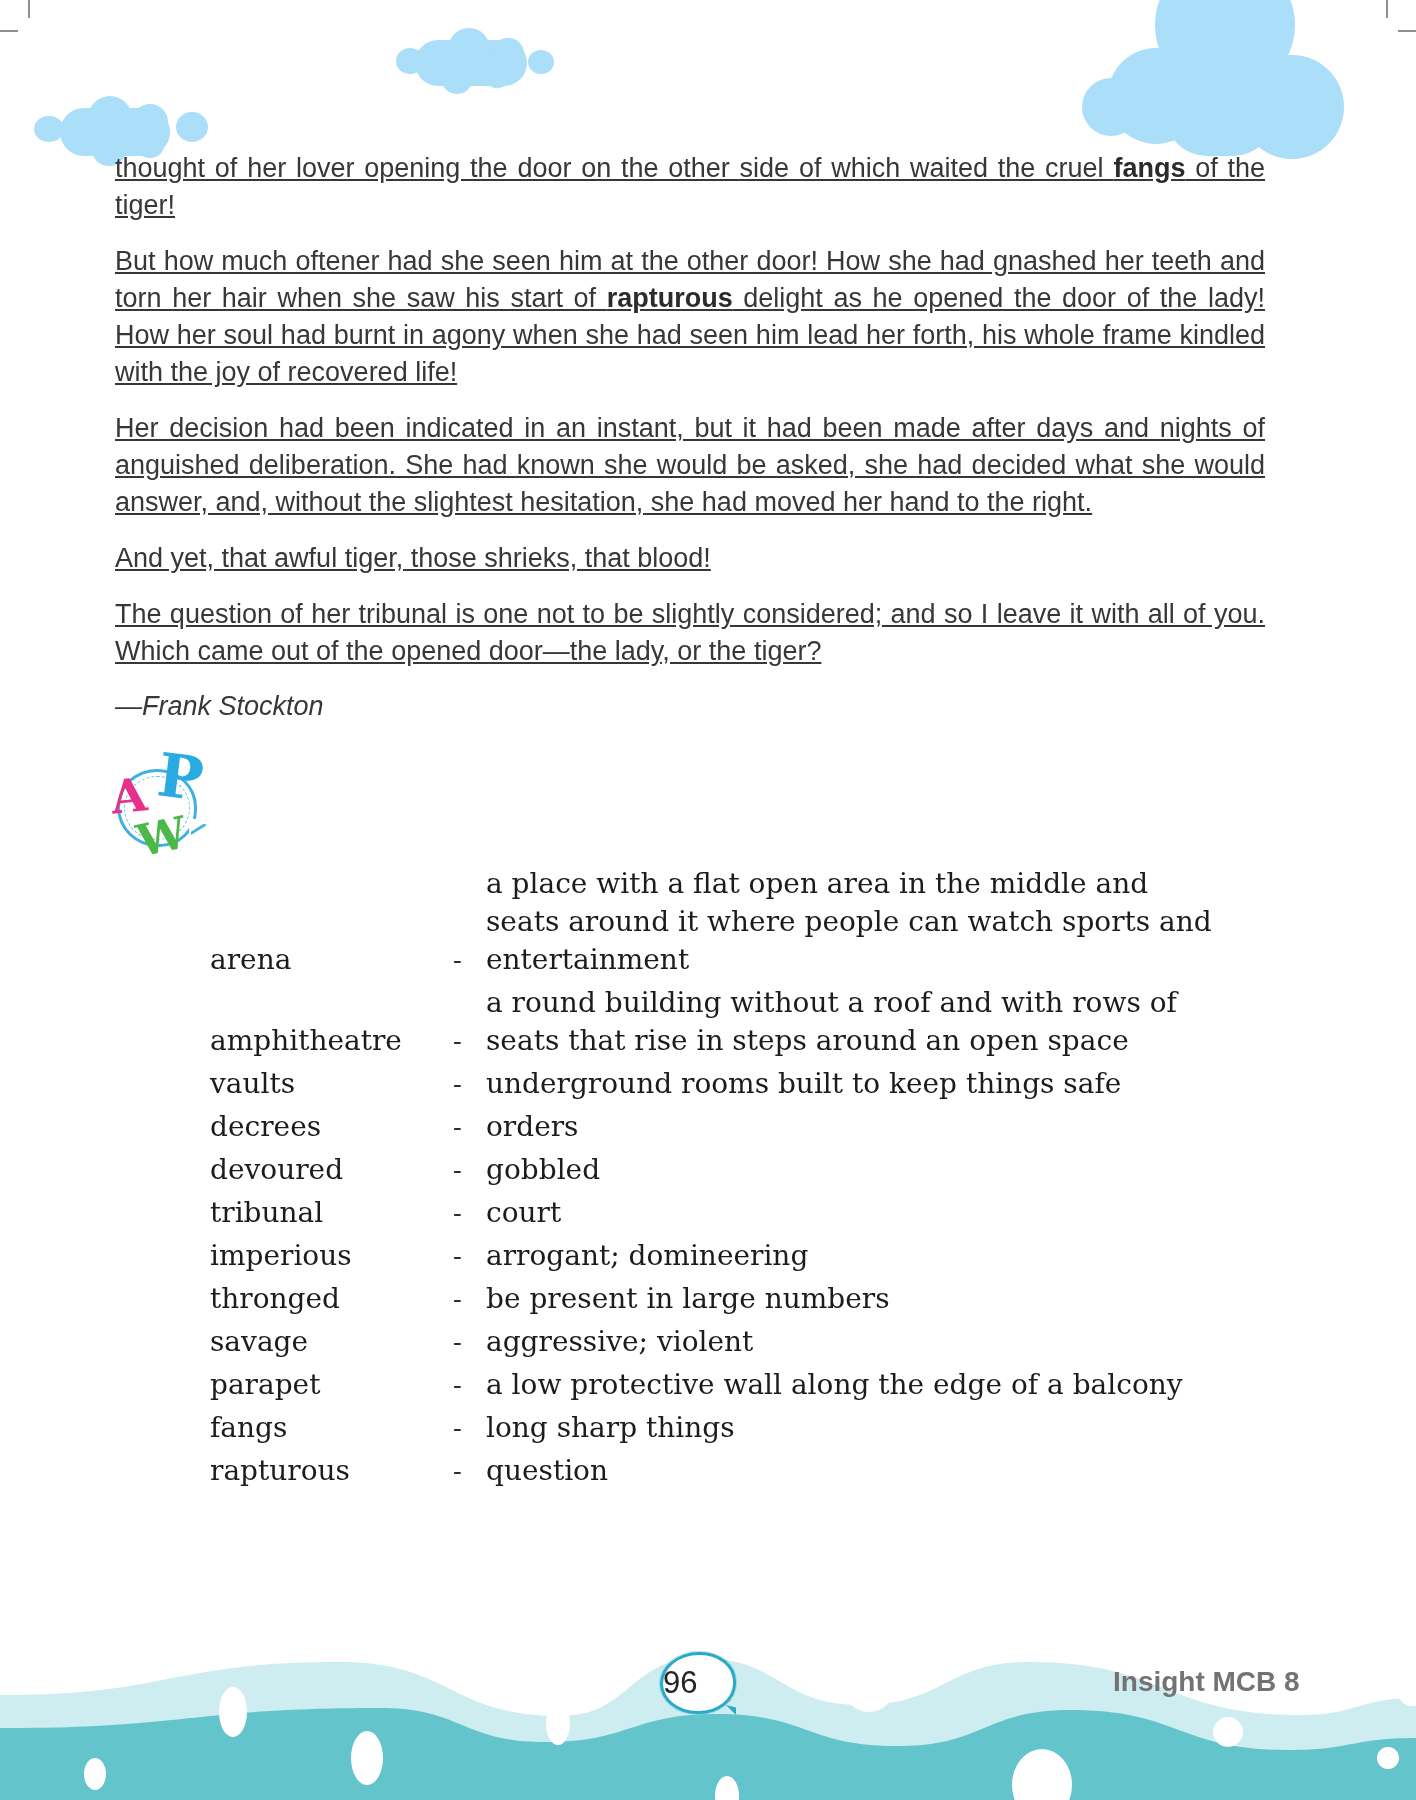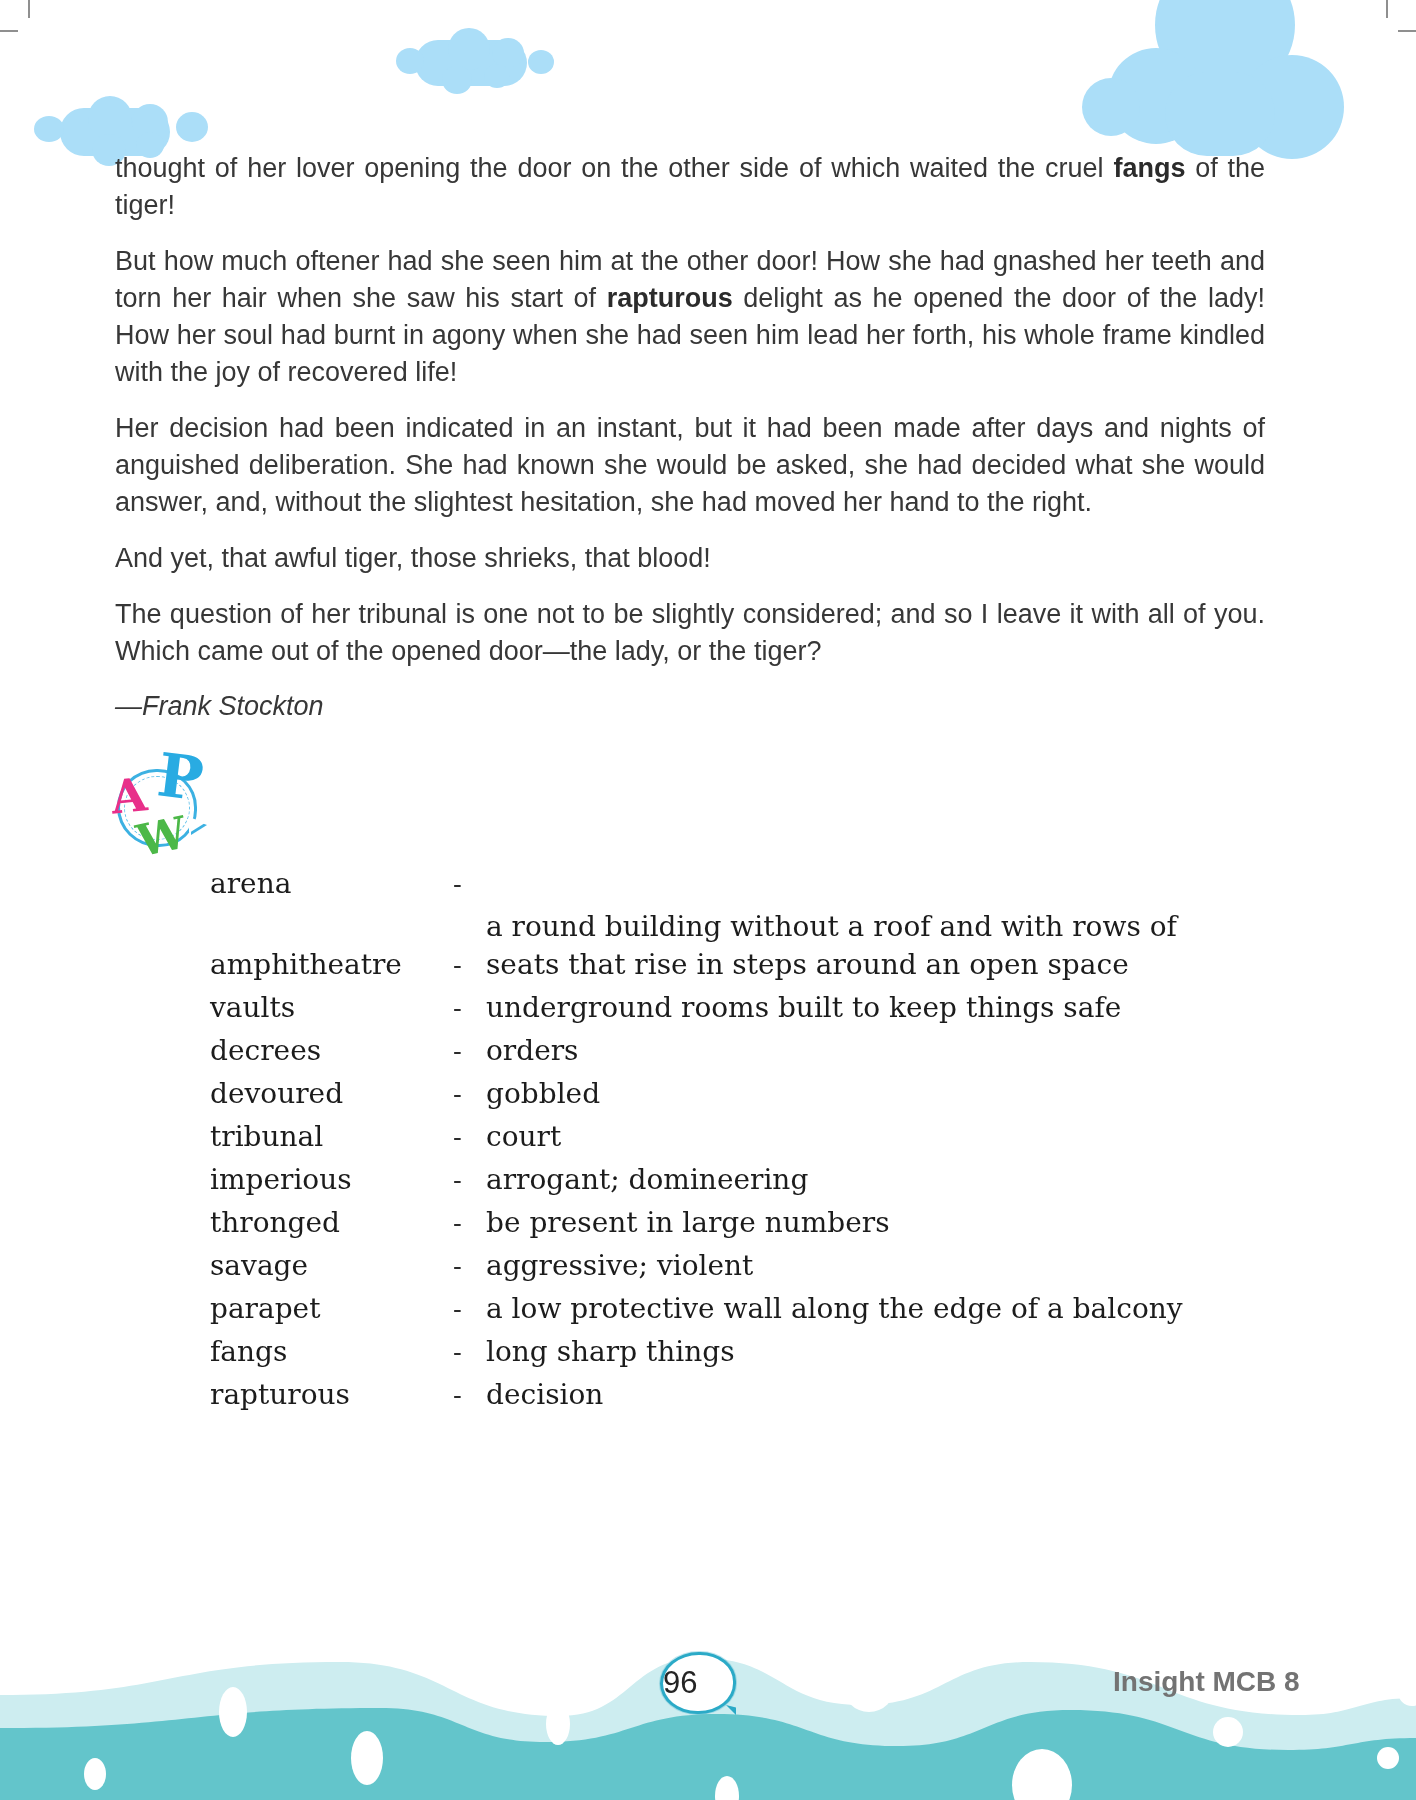--- a/index.html
+++ b/index.html
@@ -19,20 +19,21 @@
   .bl-v{left:28px;bottom:0;} .bl-h{left:0;bottom:28px;}
   .br-v{right:28px;bottom:0;} .br-h{right:0;bottom:28px;}
   
   .puff{position:absolute;background:#abdef8;border-radius:50%;}
   
   .content{position:absolute;left:115px;top:150px;width:1150px;}
   .para{
     margin:0 0 19px 0;
     font-size:27px;line-height:37px;color:#373737;
     text-align:justify;
+    text-decoration:underline;
   }
   .para strong{font-weight:bold;color:#2b2b2b;}
   .author{
     font-size:27px;line-height:34px;color:#373737;
     font-style:italic;
     margin:6px 0 38px 0;
   }
   
   .wp-header{display:flex;align-items:center;margin:0 0 14px 0;}
   .wp-icon{position:relative;width:88px;height:90px;flex:0 0 auto;}
@@ -141,20 +142,21 @@
         <span class="wp-letter a">A</span>
         <span class="wp-letter p">P</span>
         <span class="wp-letter w">W</span>
       </div>
     </div>
 
     <div id="word-list" class="word-list">
         <div class="w-row">
           <div class="w-word">arena</div>
           <div class="w-sep">-</div>
+          <div class="w-def">a place with a flat open area in the middle and seats around it where people can watch sports and entertainment</div>
         </div>
         <div class="w-row">
           <div class="w-word">amphitheatre</div>
           <div class="w-sep">-</div>
           <div class="w-def">a round building without a roof and with rows of seats that rise in steps around an open space</div>
         </div>
         <div class="w-row">
           <div class="w-word">vaults</div>
           <div class="w-sep">-</div>
           <div class="w-def">underground rooms built to keep things safe</div>
@@ -195,21 +197,21 @@
           <div class="w-def">a low protective wall along the edge of a balcony</div>
         </div>
         <div class="w-row">
           <div class="w-word">fangs</div>
           <div class="w-sep">-</div>
           <div class="w-def">long sharp things</div>
         </div>
         <div class="w-row">
           <div class="w-word">rapturous</div>
           <div class="w-sep">-</div>
-          <div class="w-def">decision</div>
+          <div class="w-def">question</div>
         </div>
       </div>
   </div>
 
   <svg class="waves" viewBox="0 0 1416 200" preserveAspectRatio="none">
     <path fill="#cdedf0" d="M0,95 C170,95 170,62 340,62 C450,62 450,116 560,116 C630,116 630,58 700,58 C780,58 780,105 860,105 C945,105 945,62 1030,62 C1165,62 1165,115 1300,115 C1358,115 1358,98 1416,98 L1416,200 L0,200 Z"></path>
     <path fill="#63c5cb" d="M0,128 C190,128 190,108 380,108 C462,108 462,142 545,142 C631,142 631,114 717,114 C807,114 807,146 898,146 C984,146 984,110 1071,110 C1179,110 1179,150 1288,150 C1352,150 1352,138 1416,138 L1416,200 L0,200 Z"></path>
     <circle cx="869" cy="86" r="26" fill="#ffffff"></circle>
     <ellipse cx="95" cy="174" rx="11" ry="16" fill="#ffffff"></ellipse>
     <ellipse cx="233" cy="112" rx="14" ry="25" fill="#ffffff"></ellipse>

